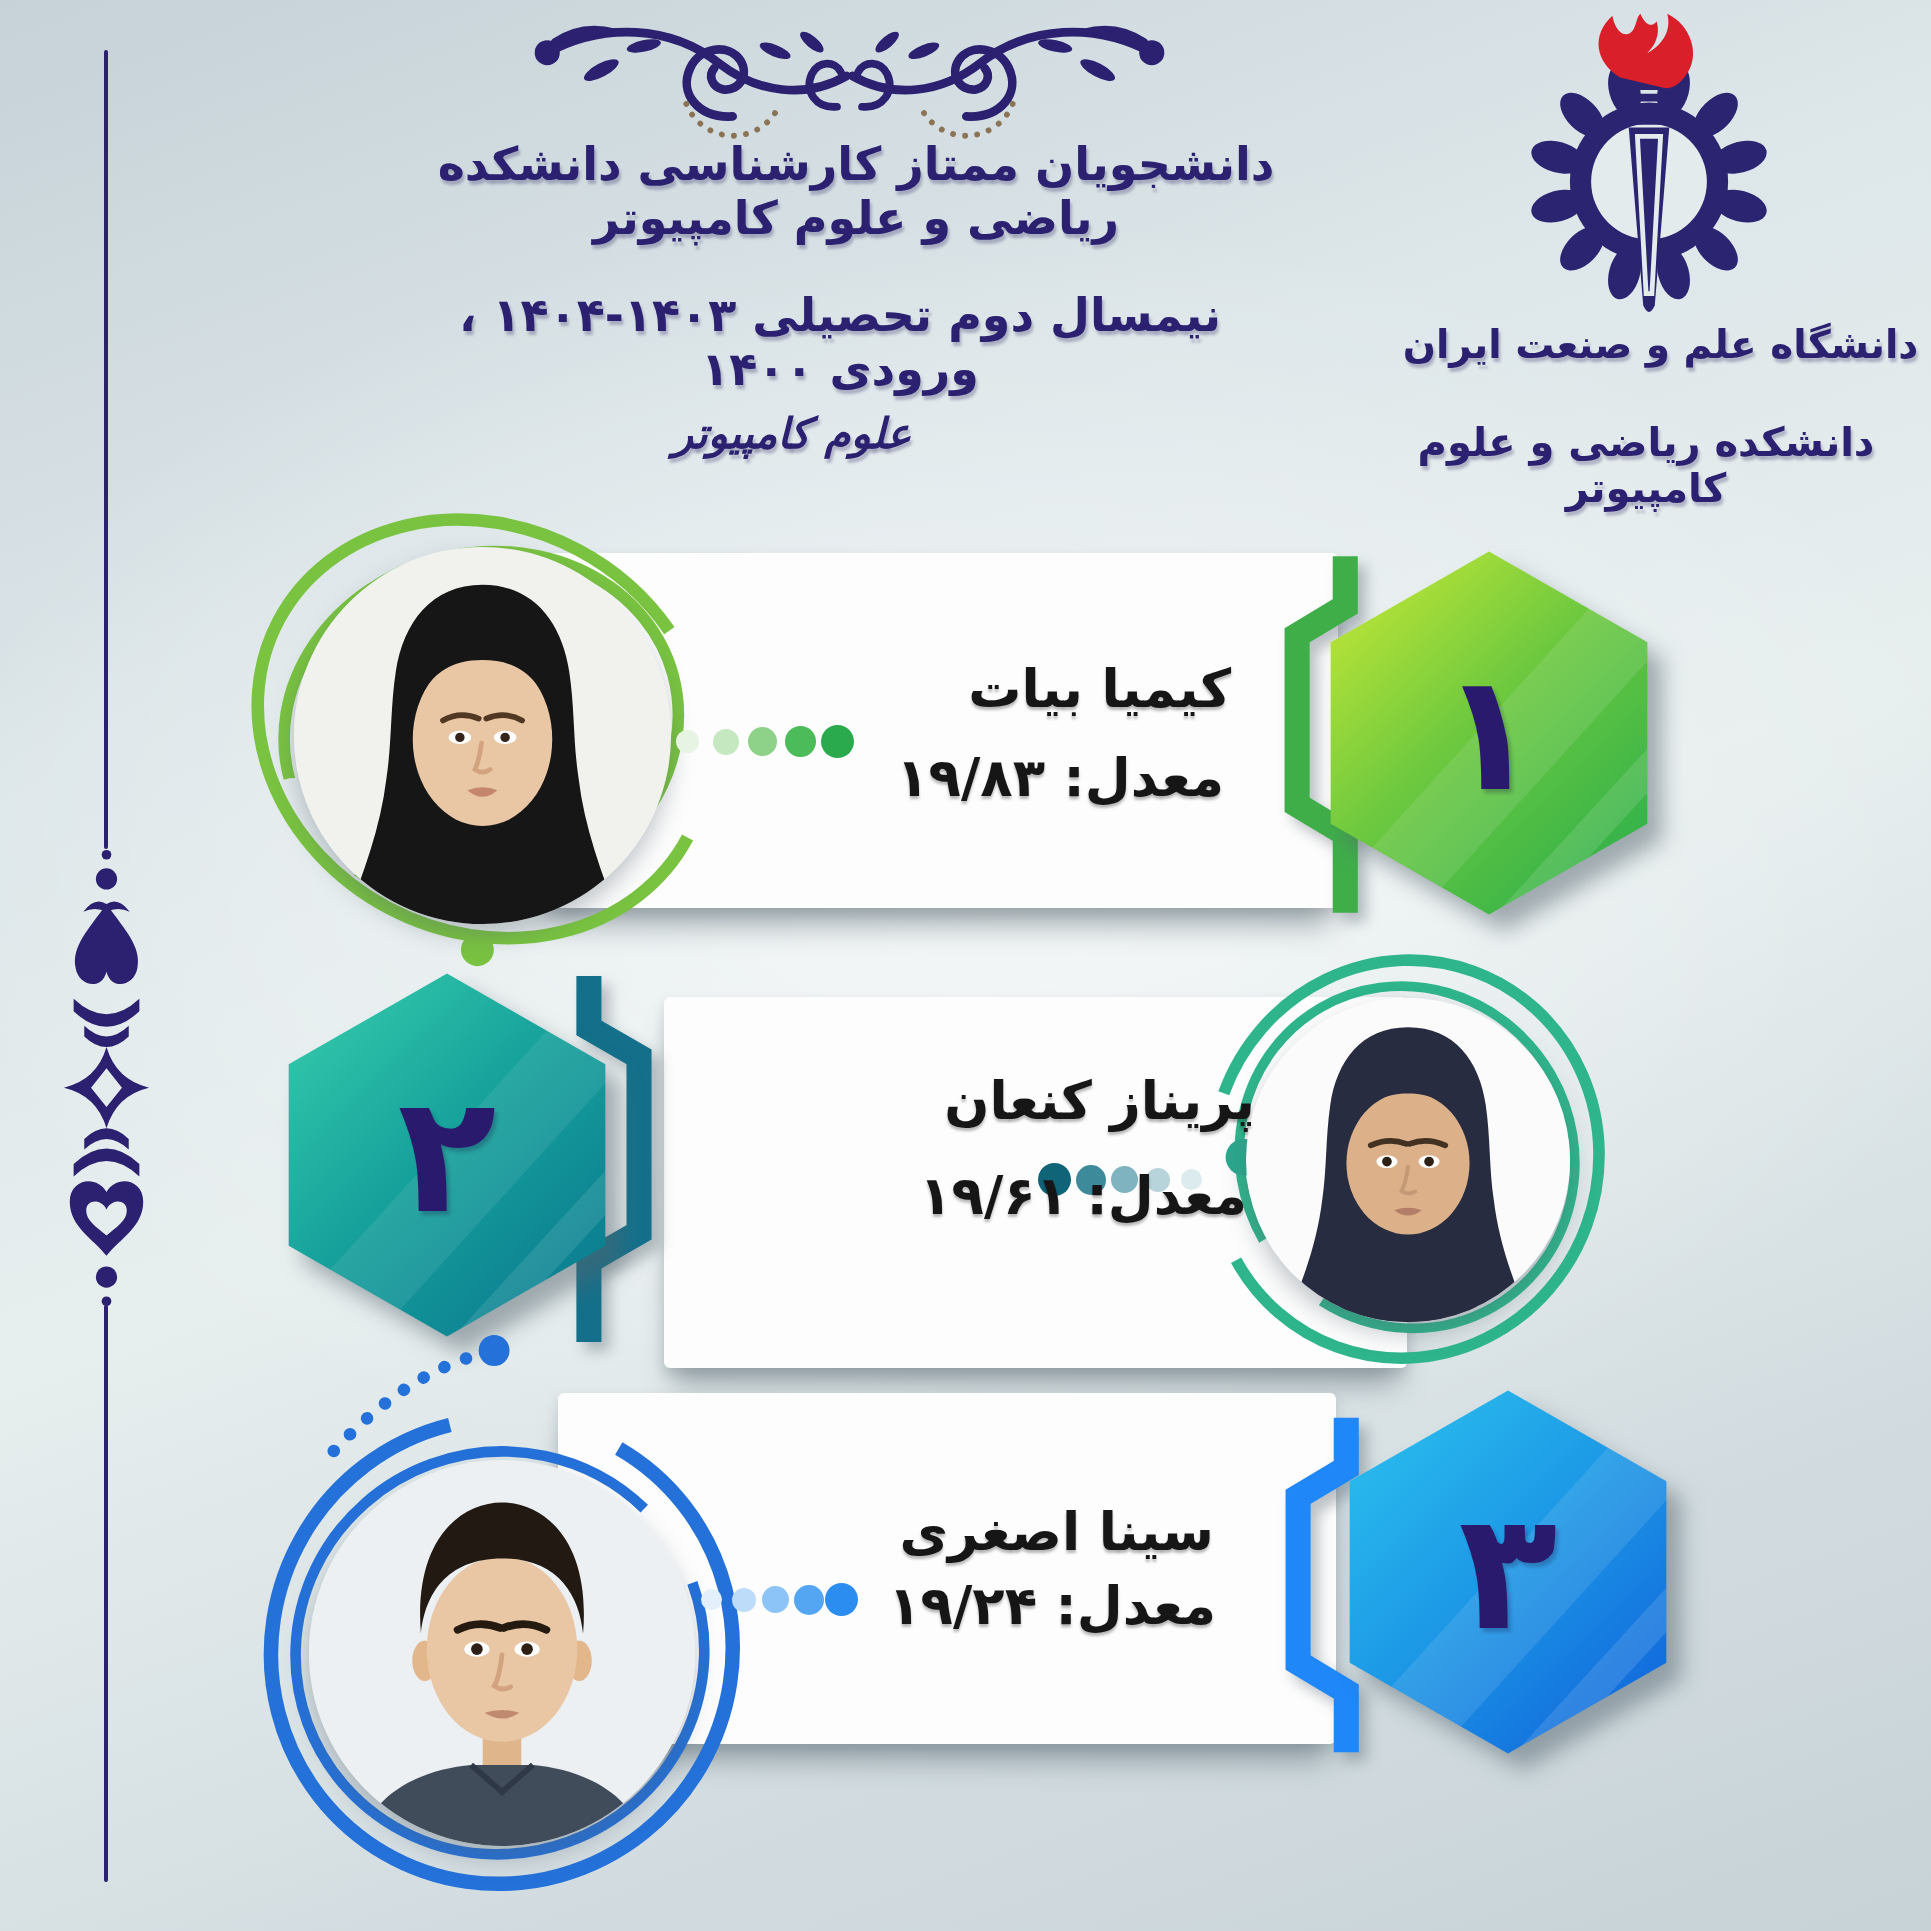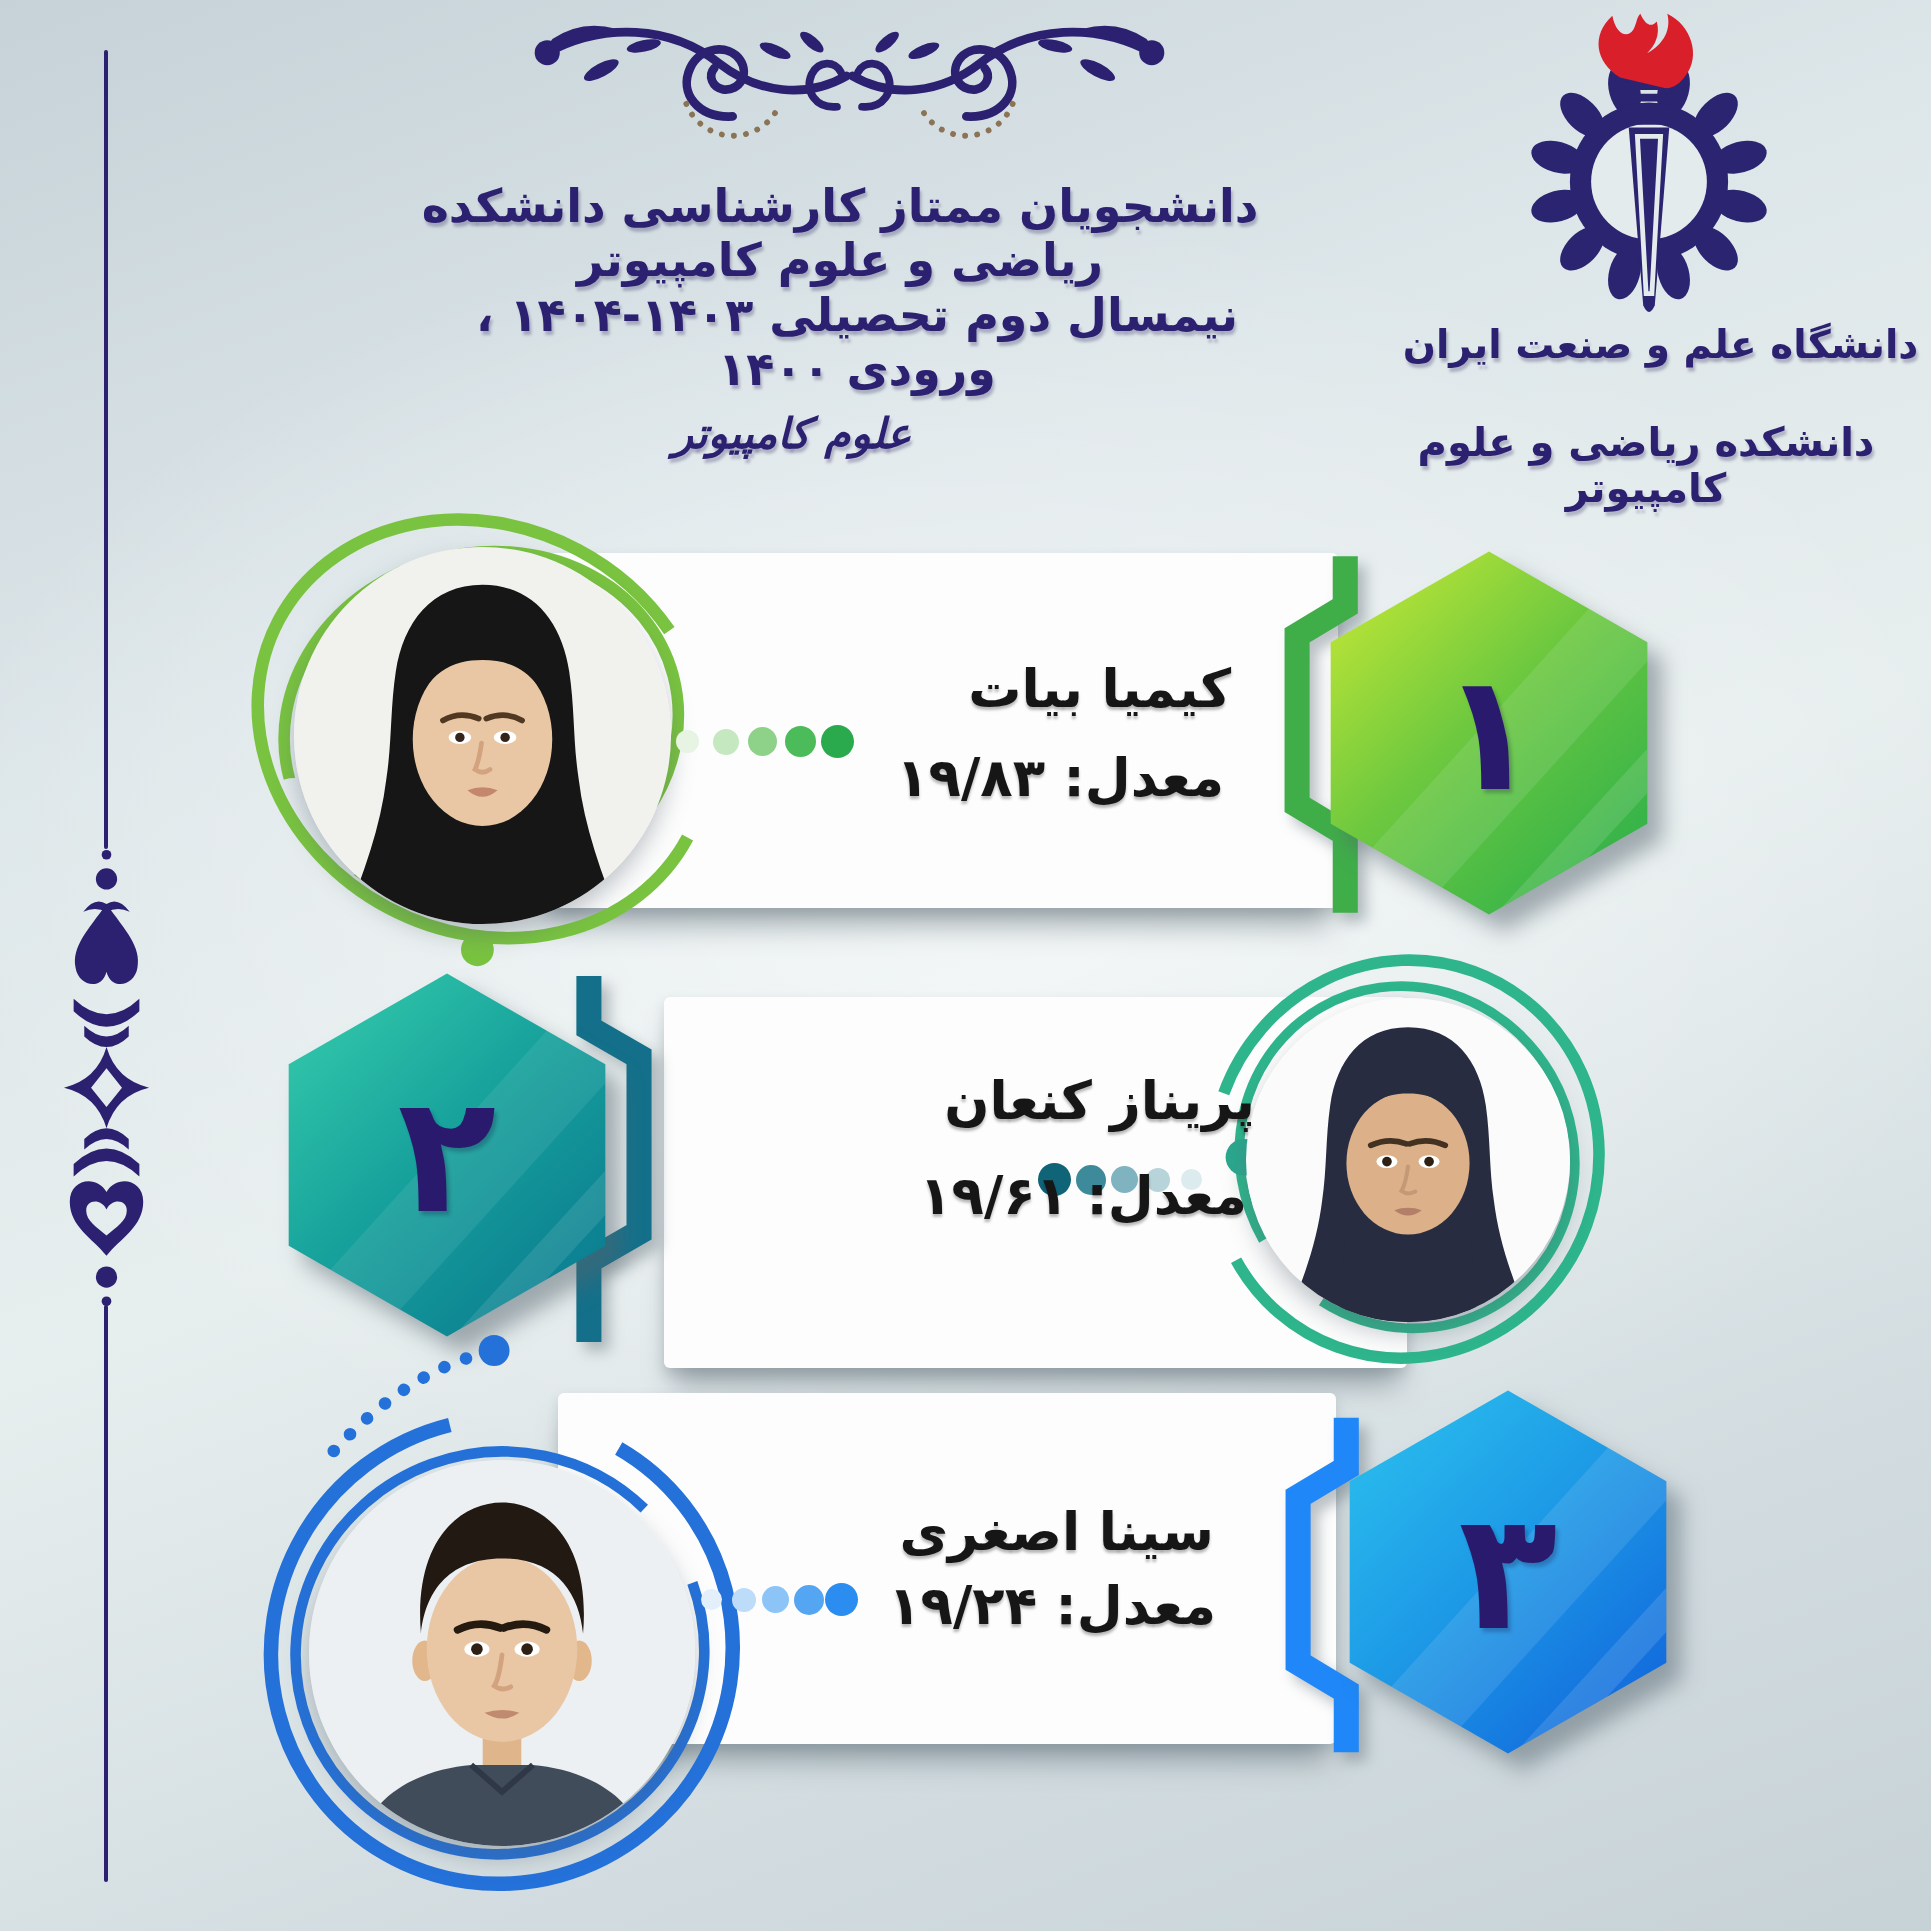--- a/index.html
+++ b/index.html
@@ -66,22 +66,22 @@
       <ellipse cx="122" cy="37" rx="18" ry="6" fill="#2b2170" stroke="none" transform="rotate(-12 122 37)"></ellipse>
       <ellipse cx="258" cy="42" rx="17" ry="6" fill="#2b2170" stroke="none" transform="rotate(22 258 42)"></ellipse>
       <ellipse cx="296" cy="33" rx="15" ry="6" fill="#2b2170" stroke="none" transform="rotate(40 296 33)"></ellipse>
       <path d="M322,100 C300,102 288,84 296,66 C303,52 320,52 326,64" stroke-width="8"></path>
     </g>
   </defs>
   <use href="#flhalf"></use>
   <use href="#flhalf" transform="translate(670,0) scale(-1,1)"></use>
 </svg>
 
-<div class="abs fa hdr" style="left:415px;top:137px;width:850px;font-size:46px;z-index:2;margin-top:42px;">دانشجویان ممتاز کارشناسی دانشکده ریاضی و علوم کامپیوتر</div>
-<div class="abs fa hdr" style="left:432px;top:288px;width:850px;font-size:46px;z-index:2;">نیمسال دوم تحصیلی ۱۴۰۳-۱۴۰۴ ، ورودی ۱۴۰۰</div>
+<div class="abs fa hdr" style="left:431px;top:137px;width:850px;font-size:46px;z-index:2;">دانشجویان ممتاز کارشناسی دانشکده ریاضی و علوم کامپیوتر</div>
+<div class="abs fa hdr" style="left:415px;top:288px;width:850px;font-size:46px;z-index:2;">نیمسال دوم تحصیلی ۱۴۰۳-۱۴۰۴ ، ورودی ۱۴۰۰</div>
 <div class="abs fa hdr" style="left:367px;top:409px;width:850px;font-size:42px;z-index:2;font-style:italic;">علوم کامپیوتر</div>
 
 <svg class="deco" style="left:1509px;top:7.7px;width:280px;height:328px;" viewBox="-145 -180 290 340">
   <g fill="#2b2470">
     <ellipse rx="16" ry="28" transform="rotate(15) translate(0,-98)"></ellipse>
     <ellipse rx="16" ry="28" transform="rotate(45) translate(0,-98)"></ellipse>
     <ellipse rx="16" ry="28" transform="rotate(75) translate(0,-98)"></ellipse>
     <ellipse rx="16" ry="28" transform="rotate(105) translate(0,-98)"></ellipse>
     <ellipse rx="16" ry="28" transform="rotate(135) translate(0,-98)"></ellipse>
     <ellipse rx="16" ry="28" transform="rotate(165) translate(0,-98)"></ellipse>

